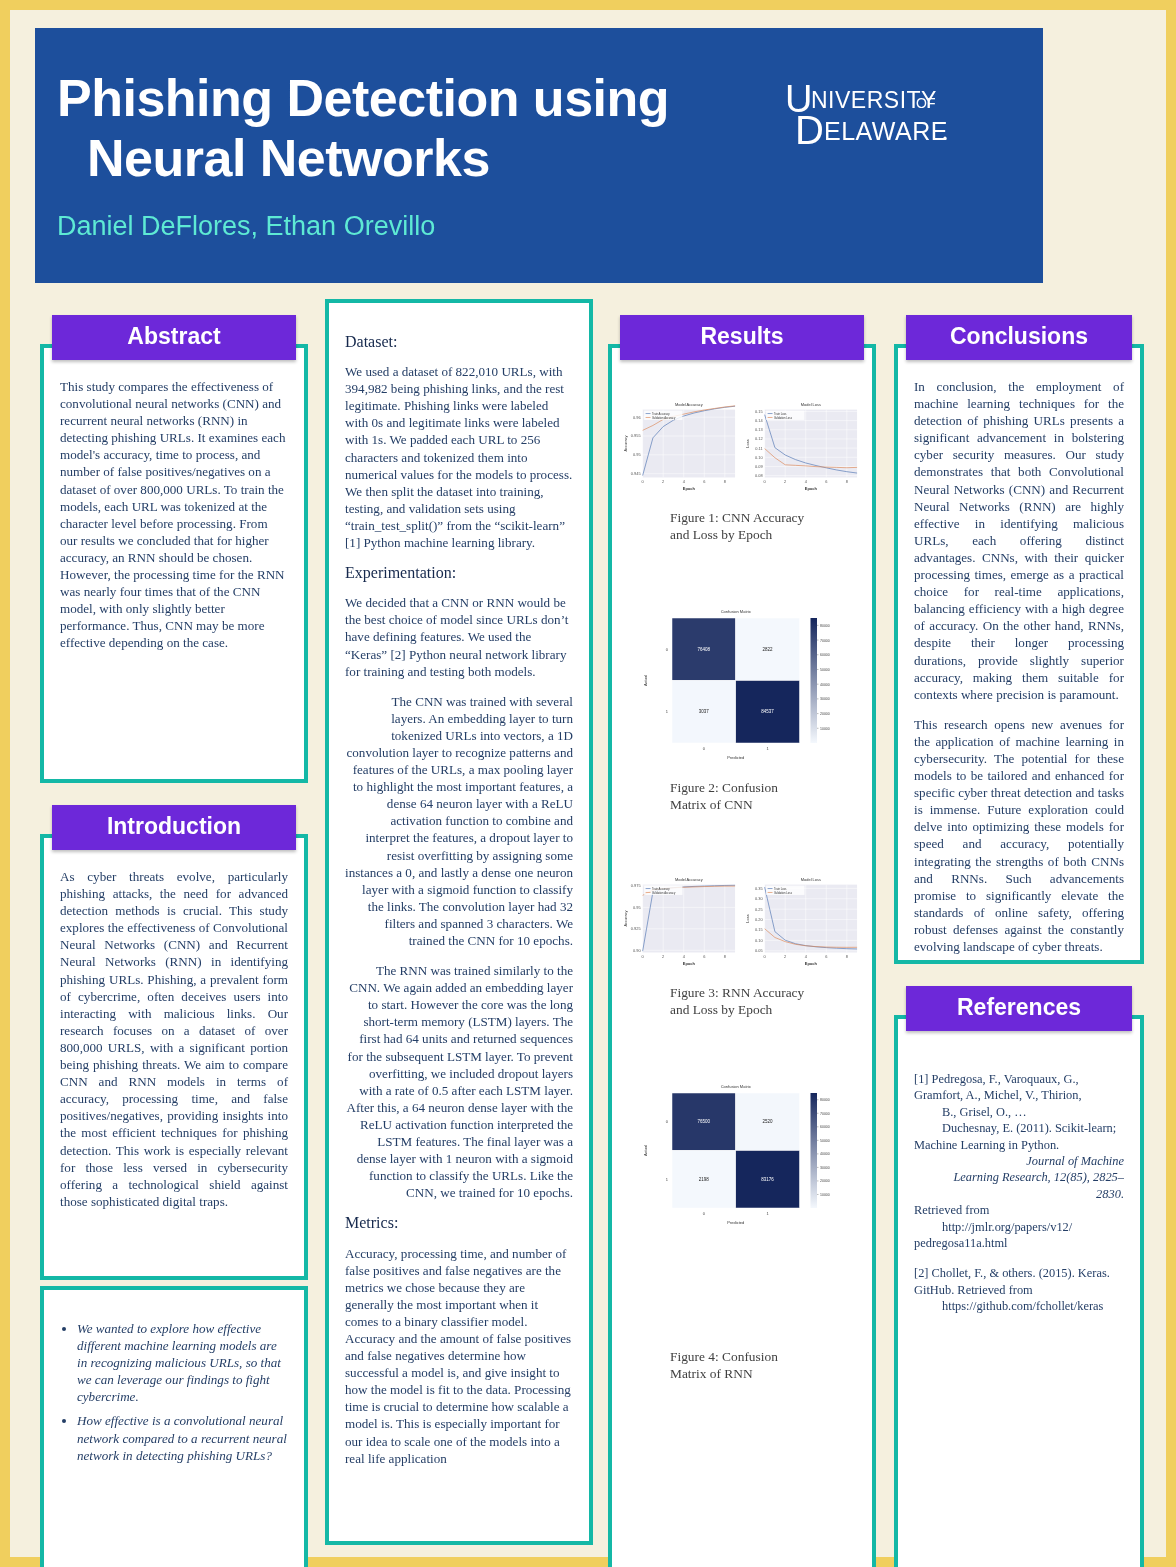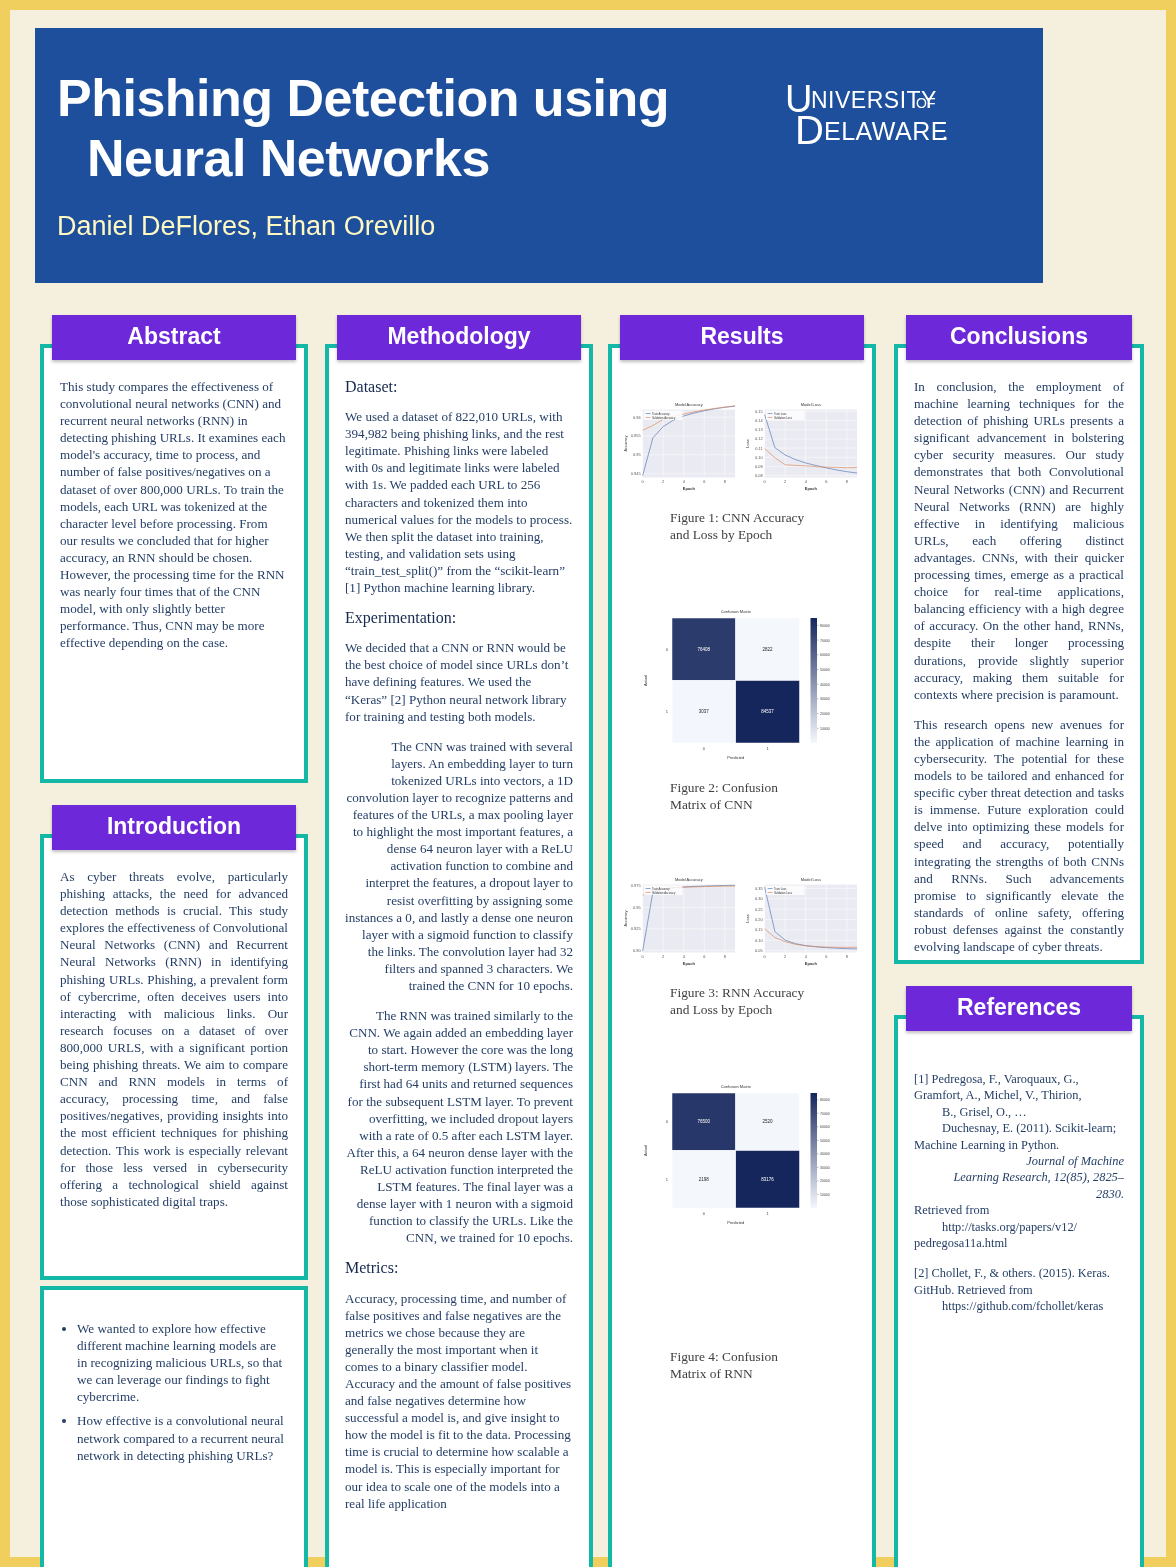--- a/index.html
+++ b/index.html
@@ -24,21 +24,21 @@
     position:absolute;left:22px;top:40px;width:760px;
     color:#ffffff;
     font-family:"Liberation Sans", sans-serif;
     font-weight:bold;
     font-size:52px;line-height:60px;
     letter-spacing:-0.5px;
   }
   .title .l2{display:block;margin-left:30px;}
   .authors{
     position:absolute;left:22px;top:183px;
-    color:#fef9c3;
+    color:#5eead4;
     font-family:"Liberation Sans", sans-serif;
     font-size:27px;font-weight:400;
   }
   .logo{
     position:absolute;right:90px;top:50px;width:170px;height:80px;
     color:#ffffff;
   }
   .logo svg{display:block;}
   
   .col{position:absolute;top:305px;}
@@ -69,21 +69,21 @@
     font-size:13.1px;line-height:17.1px;
   }
   .body p{margin:0 0 13px;}
   .body p:last-child{margin-bottom:0;}
   .just{text-align:justify;}
   .subhead{
     font-weight:normal;font-size:16px;margin:0 0 2px;
     color:#16294d;
   }
   ul.bul{margin:0;padding-left:17px;}
-  ul.bul li{margin-bottom:7px;}
+  ul.bul li{margin-bottom:7px;font-style:italic;}
   .indent{text-indent:22px;text-align:right;}
   
   .p-abstract .body{height:385px;}
   .p-intro .body{height:392px;}
   .p-purpose .body{height:246px;}
   .p-method .body{height:1192px;}
   .p-results .body{height:1192px;padding:24px 10px 10px;}
   .p-concl .body{height:566px;}
   .p-refs .body{height:572px;font-size:12.4px;line-height:16.4px;}
 
@@ -146,21 +146,20 @@
           <li>We wanted to explore how effective different machine learning models are in recognizing malicious URLs, so that we can leverage our findings to fight cybercrime.</li>
           <li>How effective is a convolutional neural network compared to a recurrent neural network in detecting phishing URLs?</li>
         </ul>
       </div>
     </div>
 
   </div>
 
   <div class="col c2">
     <div class="panel p-method">
-      <div class="bar">Methodology</div>
       <div class="body">
         <p class="subhead">Dataset:</p>
         <p>We used a dataset of 822,010 URLs, with 394,982 being phishing links, and the rest legitimate. Phishing links were labeled with 0s and legitimate links were labeled with 1s. We padded each URL to 256 characters and tokenized them into numerical values for the models to process. We then split the dataset into training, testing, and validation sets using “train_test_split()” from the “scikit-learn” [1] Python machine learning library.</p>
         <p class="subhead">Experimentation:</p>
         <p>We decided that a CNN or RNN would be the best choice of model since URLs don’t have defining features. We used the “Keras” [2] Python neural network library for training and testing both models.</p>
         <p class="indent">The CNN  was trained with several layers. An embedding layer to turn tokenized URLs into vectors, a 1D convolution layer to recognize patterns and features of the URLs, a max pooling layer to highlight the most important features, a dense 64 neuron layer with a ReLU activation function to combine and interpret the features, a dropout layer to resist overfitting by assigning some instances a 0, and lastly a dense one neuron layer with a sigmoid function to classify the links. The convolution layer had 32 filters and spanned 3 characters. We trained the CNN for 10 epochs.</p>
         <p class="indent">The RNN was trained similarly to the CNN. We again added an embedding layer to start. However the core was the long short-term memory (LSTM) layers. The first had 64 units and returned sequences for the subsequent LSTM layer. To prevent overfitting, we included dropout layers with a rate of 0.5 after each LSTM layer. After this, a 64 neuron dense layer with the ReLU activation function interpreted the LSTM features. The final layer was a dense layer with 1 neuron with a sigmoid function to classify the URLs. Like the CNN, we trained for 10 epochs.</p>
         <p class="subhead">Metrics:</p>
         <p>Accuracy, processing time, and number of false positives and false negatives are the metrics we chose because they are generally the most important when it comes to a binary classifier model. Accuracy and the amount of false positives and false negatives determine how successful a model is, and give insight to how the model is fit to the data. Processing time is crucial to determine how scalable a model is. This is especially important for our idea to scale one of the models into a real life application</p>
       </div>
@@ -458,21 +457,21 @@
       <div class="body">
         <div style="height:22px"></div>
         <div class="refblk">
           <span>[1] Pedregosa, F., Varoquaux, G., Gramfort, A., Michel, V., Thirion,</span>
           <span class="refind">B., Grisel, O., …</span>
           <span class="refind">Duchesnay, E. (2011). Scikit-learn;</span>
           <span>Machine Learning in Python.</span>
           <span class="refind refit">Journal of Machine</span>
           <span class="refind refit">Learning Research, 12(85), 2825–2830.</span>
           <span>Retrieved from</span>
-          <span class="refind">http://tasks.org/papers/v12/</span>
+          <span class="refind">http://jmlr.org/papers/v12/</span>
           <span>pedregosa11a.html</span>
         </div>
         <div class="refblk">
           <span>[2] Chollet, F., &amp; others. (2015). Keras.</span>
           <span>GitHub. Retrieved from</span>
           <span class="refind">https://github.com/fchollet/keras</span>
         </div>
       </div>
     </div>
 

